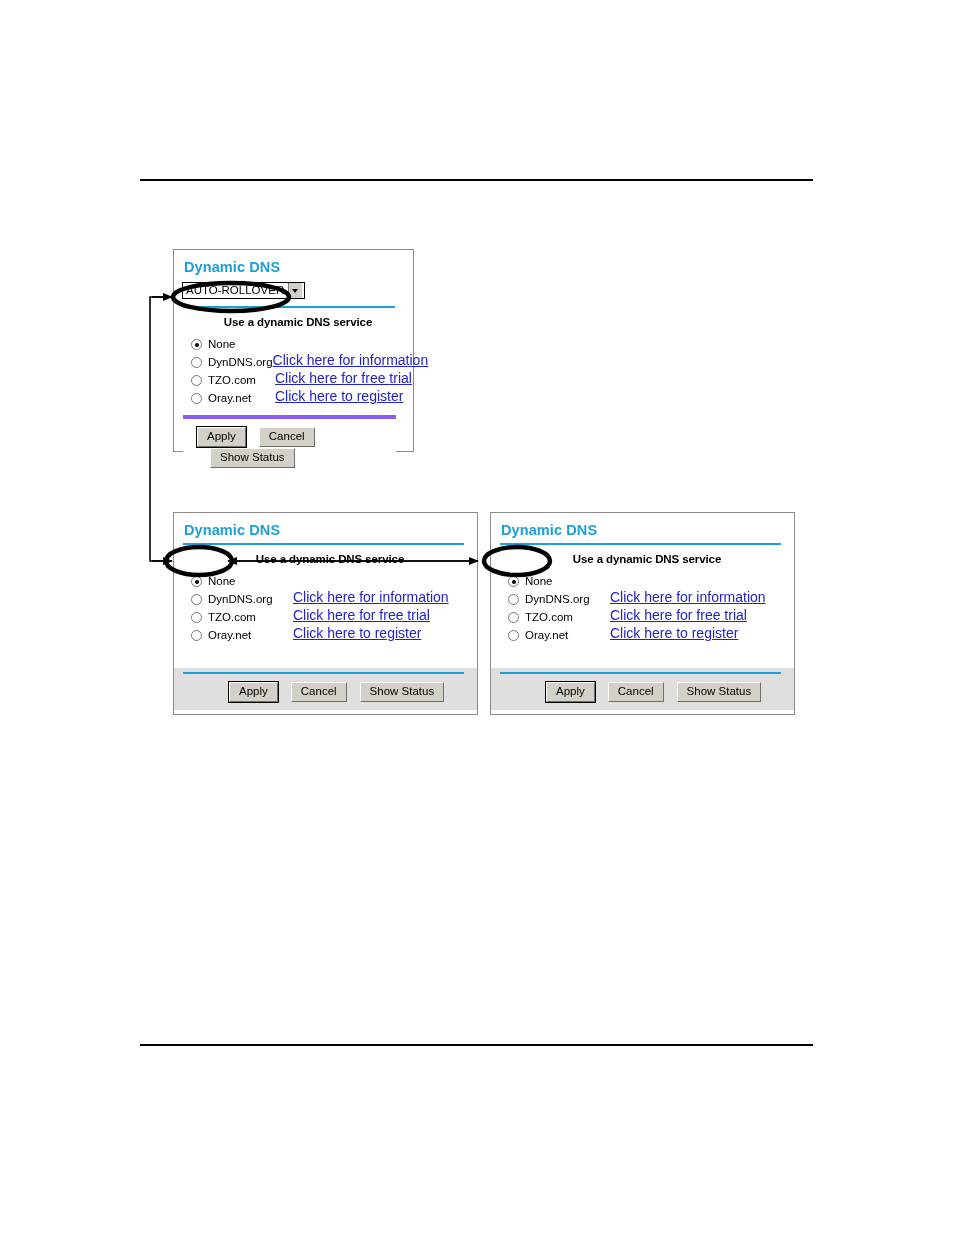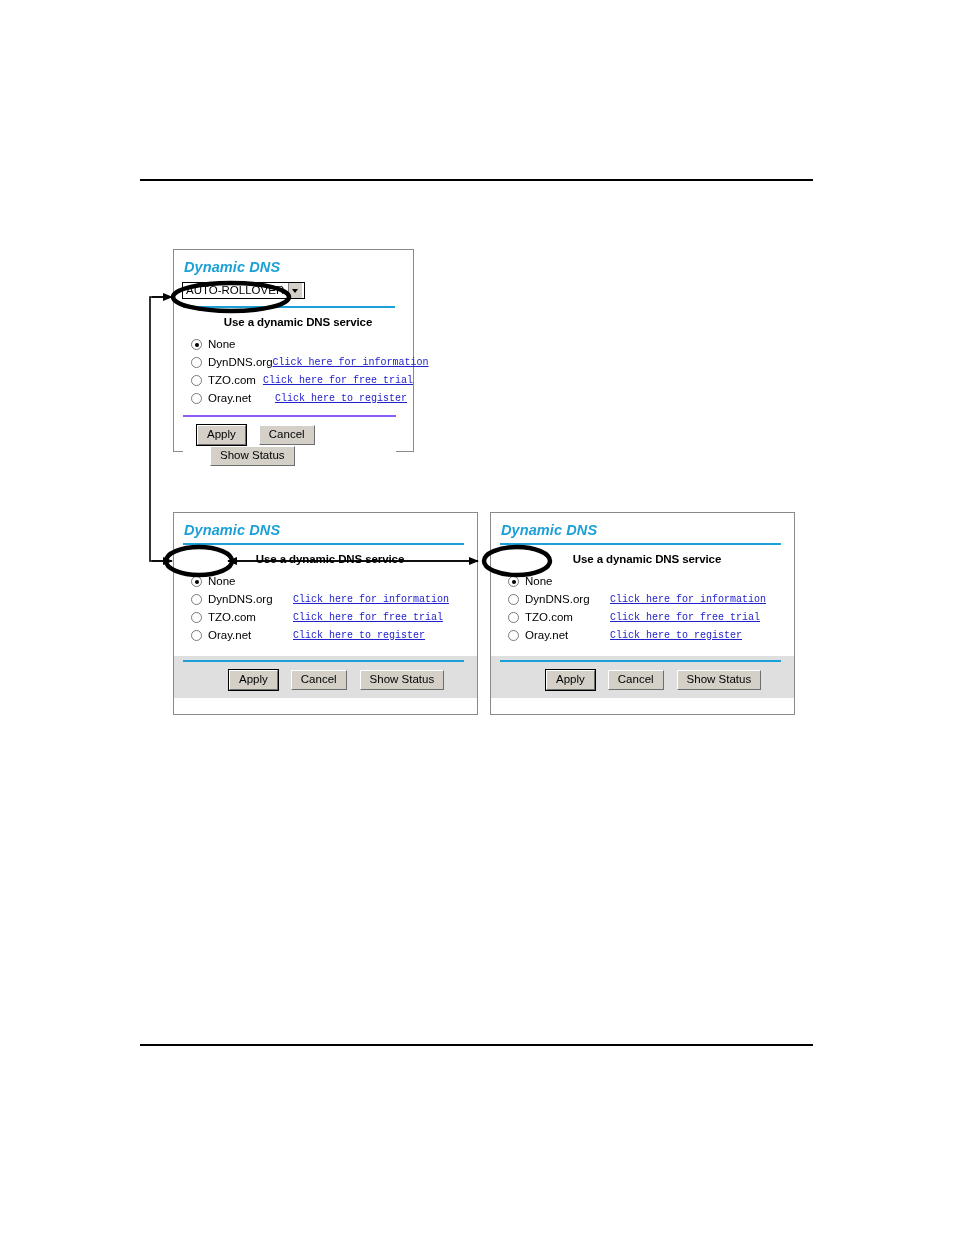--- a/index.html
+++ b/index.html
@@ -33,21 +33,20 @@
     border: 1px solid #8a8a8a;
     box-sizing: border-box;
   }
   .panel-title {
     color: #1ba0d7;
     font-size: 14.5px;
     font-weight: bold;
     letter-spacing: .1px;
     padding: 9px 0 0 10px;
     white-space: nowrap;
-    font-style: italic;
   }
   .select-row {
     padding: 7px 0 0 8px;
     height: 26px;
     box-sizing: border-box;
   }
   .fake-select {
     display: inline-block;
     border: 1px solid #000000;
     background: #ffffff;
@@ -124,28 +123,27 @@
     height: 4px;
     border-radius: 50%;
     background: #000000;
   }
   .radio-label {
     font-size: 11.5px;
     color: #000000;
     white-space: nowrap;
   }
   .svc-link {
-    font-size: 10px;
+    font-size: 14px;
     color: #2222cc;
     text-decoration: underline;
     white-space: nowrap;
-    font-family: Liberation Mono, monospace;
   }
   .footer-area {
-    border-top: 2px solid #8b5cf6;
+    border-top: 4px solid #8b5cf6;
     margin: 4px 0 0 9px;
     padding: 7px 0 8px 0;
   }
   .btn {
     display: inline-block;
     font-size: 11.5px;
     color: #000000;
     background: #d4d0c8;
     border-top: 1px solid #ffffff;
     border-left: 1px solid #ffffff;
@@ -175,21 +173,21 @@
   }
   #panel-wan1 .cyan-rule { width: 281px; }
   #panel-wan1 .footer-wrap { background: #dfdfdf; }
 
   #panel-wan2 {
     left: 490px;  top: 512px;  width: 305px;  height: 203px;
   }
   #panel-wan2 .cyan-rule { width: 281px; }
   #panel-wan2 .footer-wrap { background: #dfdfdf; }
 
-  .footer-wrap { position: absolute; left: 0; right: 0; bottom: 16px; }
+  .footer-wrap { position: absolute; left: 0; right: 0; bottom: 4px; }
   .footer-wrap .footer-area { border-top: 2px solid #1ba0d7; margin-left: 9px; }
   #panel-wan1 .footer-area, #panel-wan2 .footer-area { width: 281px; }
   #panel-wan1 .btn-row, #panel-wan2 .btn-row { padding-left: 46px; }
   .btn-row .btn + .btn { margin-left: 13px; }
 
   
   #annotations {
     position: absolute;
     left: 0; top: 0;
     width: 954px; height: 1235px;

